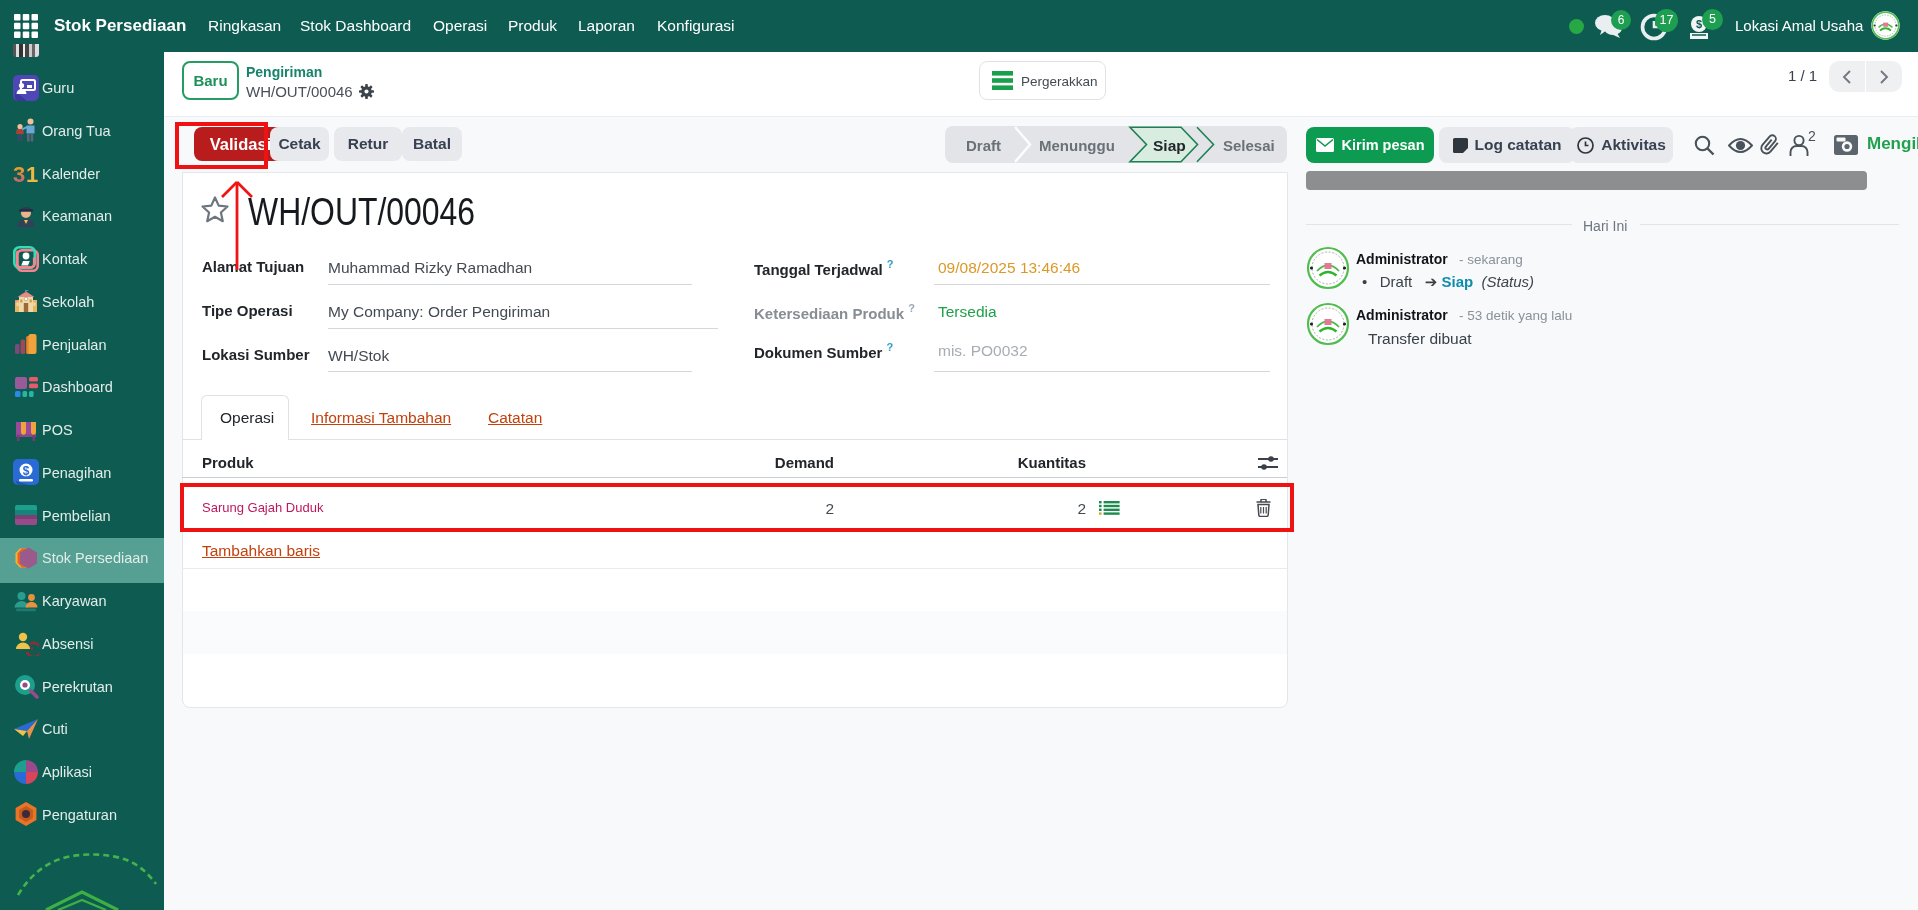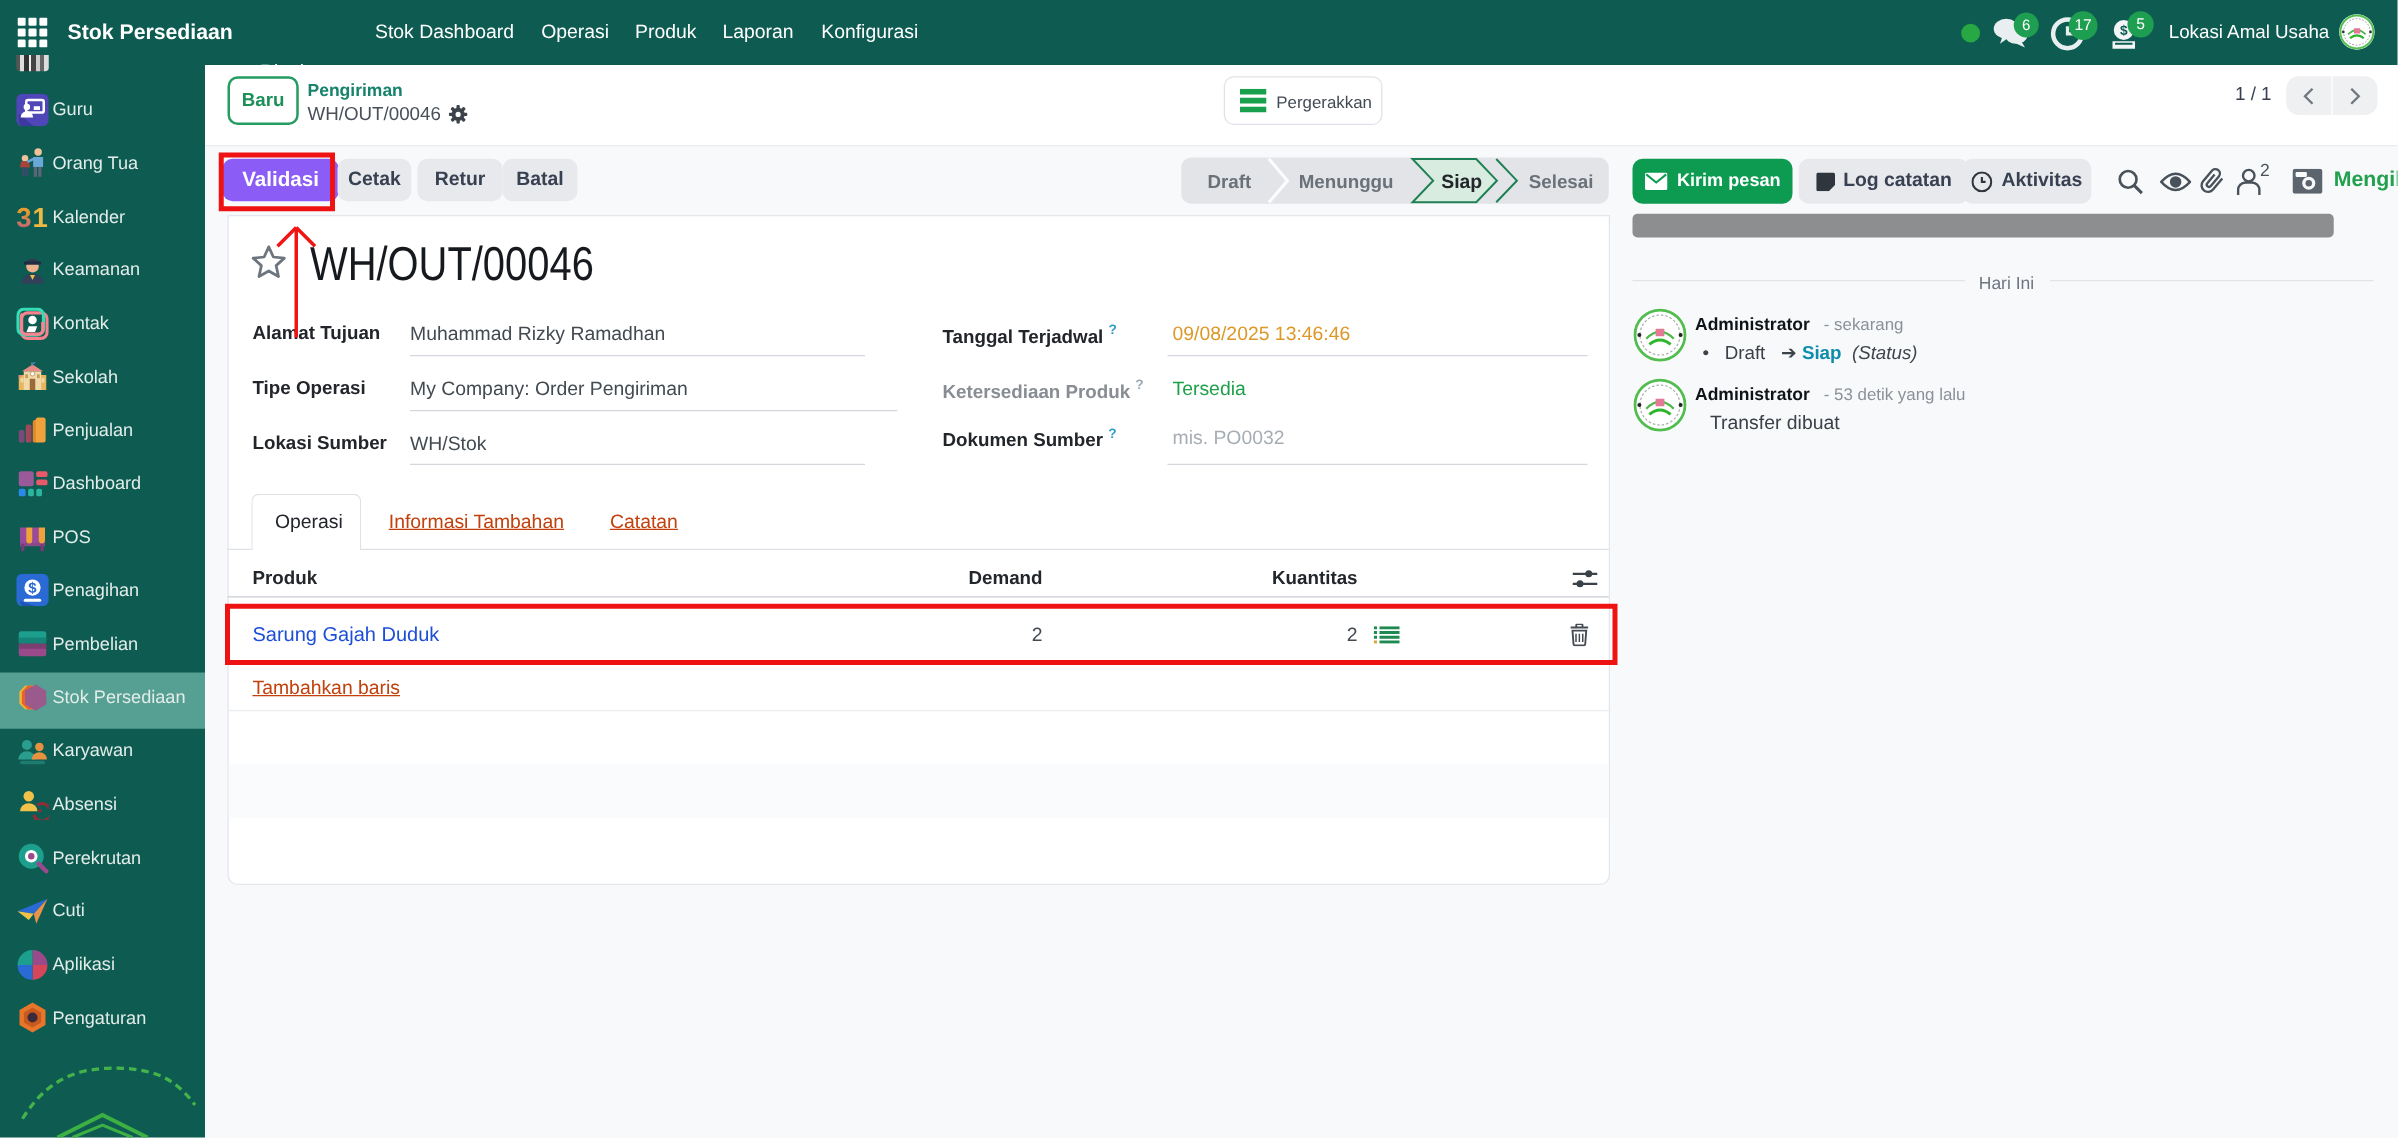--- a/index.html
+++ b/index.html
@@ -37,21 +37,21 @@
       <rect x="17.5" y="0" width="6.5" height="6.5" rx="1"></rect>
     <rect x="0" y="8.75" width="6.5" height="6.5" rx="1"></rect>
       <rect x="8.75" y="8.75" width="6.5" height="6.5" rx="1"></rect>
       <rect x="17.5" y="8.75" width="6.5" height="6.5" rx="1"></rect>
     <rect x="0" y="17.5" width="6.5" height="6.5" rx="1"></rect>
       <rect x="8.75" y="17.5" width="6.5" height="6.5" rx="1"></rect>
       <rect x="17.5" y="17.5" width="6.5" height="6.5" rx="1"></rect>
   </g>
 </svg>
 <div class="nav-item" style="left:54px;font-size:17px;font-weight:bold;">Stok Persediaan</div>
-<div class="nav-item" style="left:208px;margin-top:32px;">Ringkasan</div>
+<div class="nav-item" style="left:208px;">Ringkasan</div>
 <div class="nav-item" style="left:300px;">Stok Dashboard</div>
 <div class="nav-item" style="left:433px;">Operasi</div>
 <div class="nav-item" style="left:508px;">Produk</div>
 <div class="nav-item" style="left:578px;">Laporan</div>
 <div class="nav-item" style="left:657px;">Konfigurasi</div>
 <div class="abs" style="left:1569px;top:19px;width:15px;height:15px;border-radius:50%;background:#28a745;z-index:6"></div>
 
 <svg class="abs" style="left:1594px;top:14px;z-index:6" width="30" height="26" viewBox="0 0 30 26">
   <ellipse cx="11" cy="9" rx="10" ry="8" fill="#e9eef0"></ellipse>
   <path d="M8 15 L6 21 L13 16 Z" fill="#e9eef0"></path>
@@ -305,21 +305,21 @@
 <div class="abs" style="left:1788px;top:67px;font-size:15px;color:#374151;z-index:6">1 / 1</div>
 <div class="abs" style="left:1829px;top:61px;width:36px;height:31px;border-radius:10px 0 0 10px;background:#eff0f2;z-index:6"></div>
 <div class="abs" style="left:1866px;top:61px;width:36px;height:31px;border-radius:0 10px 10px 0;background:#eff0f2;z-index:6"></div>
 <svg class="abs" style="left:1842px;top:69px;z-index:7" width="10" height="16" viewBox="0 0 10 16">
     <path d="M8 2 L2 8 L8 14" fill="none" stroke="#71787f" stroke-width="1.9"></path>
   </svg>
 <svg class="abs" style="left:1879px;top:69px;z-index:7" width="10" height="16" viewBox="0 0 10 16">
     <path d="M2 2 L8 8 L2 14" fill="none" stroke="#71787f" stroke-width="1.9"></path>
   </svg>
 
-<div class="btn" style="left:178px;top:127px;width:93px;height:34px;background:#8b5cf6;color:#fff;z-index:6;font-size:16.5px;">Validasi</div>
+<div class="btn" style="left:194px;top:127px;width:93px;height:34px;background:#b91c1c;color:#fff;z-index:6;font-size:16.5px;">Validasi</div>
 <div class="btn btn-gray" style="left:270px;top:127px;width:59px;height:34px;z-index:6">Cetak</div>
 <div class="btn btn-gray" style="left:334px;top:127px;width:68px;height:34px;z-index:6">Retur</div>
 <div class="btn btn-gray" style="left:402px;top:127px;width:60px;height:34px;z-index:6">Batal</div>
 
 <div class="abs" style="left:945px;top:126px;width:342px;height:37px;background:#e2e4e7;border-radius:8px;z-index:6"></div>
 <div class="abs" style="left:966px;top:137px;font-size:15px;color:#6a7178;font-weight:bold;z-index:7">Draft</div>
 <div class="abs" style="left:1039px;top:137px;font-size:15px;color:#6a7178;font-weight:bold;z-index:7">Menunggu</div>
 <div class="abs" style="left:1223px;top:137px;font-size:15px;color:#6a7178;font-weight:bold;z-index:7">Selesai</div>
 <svg class="abs" style="left:945px;top:126px;z-index:7" width="342" height="37" viewBox="0 0 342 37">
   <polyline points="70,1 85,18.5 70,36" fill="none" stroke="#fbfcfd" stroke-width="2.5"></polyline>
@@ -439,21 +439,21 @@
 
 <div class="abs" style="left:202px;top:454px;font-size:15px;font-weight:bold;color:#22262b;z-index:6">Produk</div>
 <div class="abs" style="left:684px;top:454px;width:150px;text-align:right;font-size:15px;font-weight:bold;color:#22262b;z-index:6">Demand</div>
 <div class="abs" style="left:936px;top:454px;width:150px;text-align:right;font-size:15px;font-weight:bold;color:#22262b;z-index:6">Kuantitas</div>
 <svg class="abs" style="left:1258px;top:455px;z-index:6" width="20" height="16" viewBox="0 0 20 16">
   <path d="M0 4 H20 M0 12 H20" stroke="#3a4148" stroke-width="1.8"></path>
   <circle cx="13" cy="4" r="2.8" fill="#3a4148"></circle>
     <circle cx="6" cy="12" r="2.8" fill="#3a4148"></circle>
 </svg>
 <div class="abs" style="left:182px;top:477px;width:1105px;height:1px;background:#c9ced4;z-index:6"></div>
-<div class="abs" style="left:202px;top:500px;font-size:16px;color:#1d4ed8;z-index:6">Sarung Gajah Duduk</div>
+<div class="abs" style="left:202px;top:500px;font-size:13px;color:#be185d;z-index:6">Sarung Gajah Duduk</div>
 <div class="abs" style="left:684px;top:500px;width:150px;text-align:right;font-size:15.5px;color:#434a52;z-index:6">2</div>
 <div class="abs" style="left:936px;top:500px;width:150px;text-align:right;font-size:15.5px;color:#434a52;z-index:6">2</div>
 <svg class="abs" style="left:1099px;top:501px;z-index:6" width="21" height="14" viewBox="0 0 21 14">
   <g fill="#1e8a50">
       <rect x="0" y="0" width="2.6" height="2.4"></rect>
       <rect x="4.6" y="0" width="16" height="2.4"></rect>
       <rect x="0" y="3.8" width="2.6" height="2.4"></rect>
       <rect x="4.6" y="3.8" width="16" height="2.4"></rect>
       <rect x="0" y="7.6" width="2.6" height="2.4"></rect>
       <rect x="4.6" y="7.6" width="16" height="2.4"></rect>

